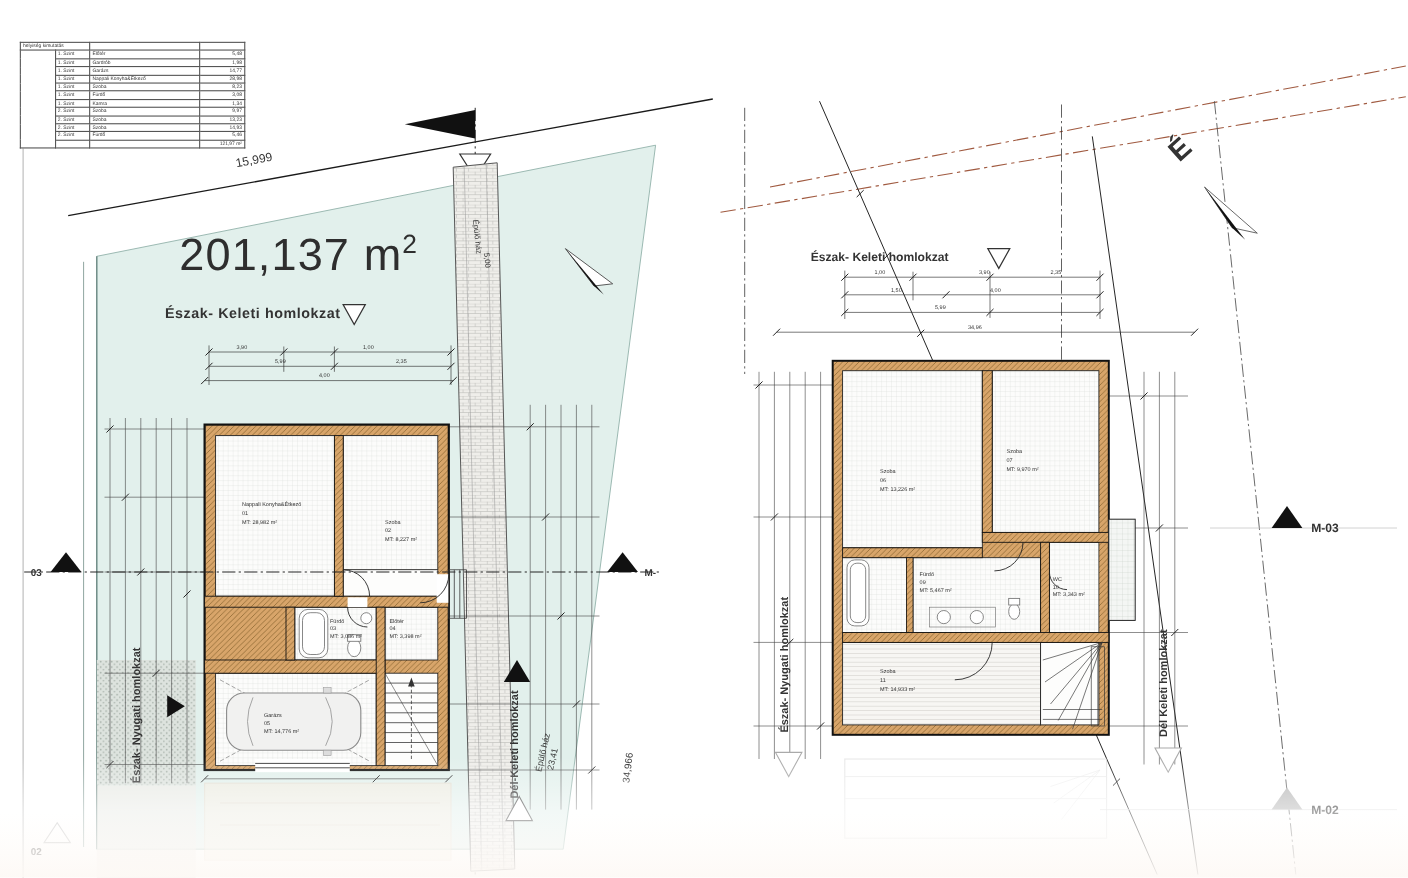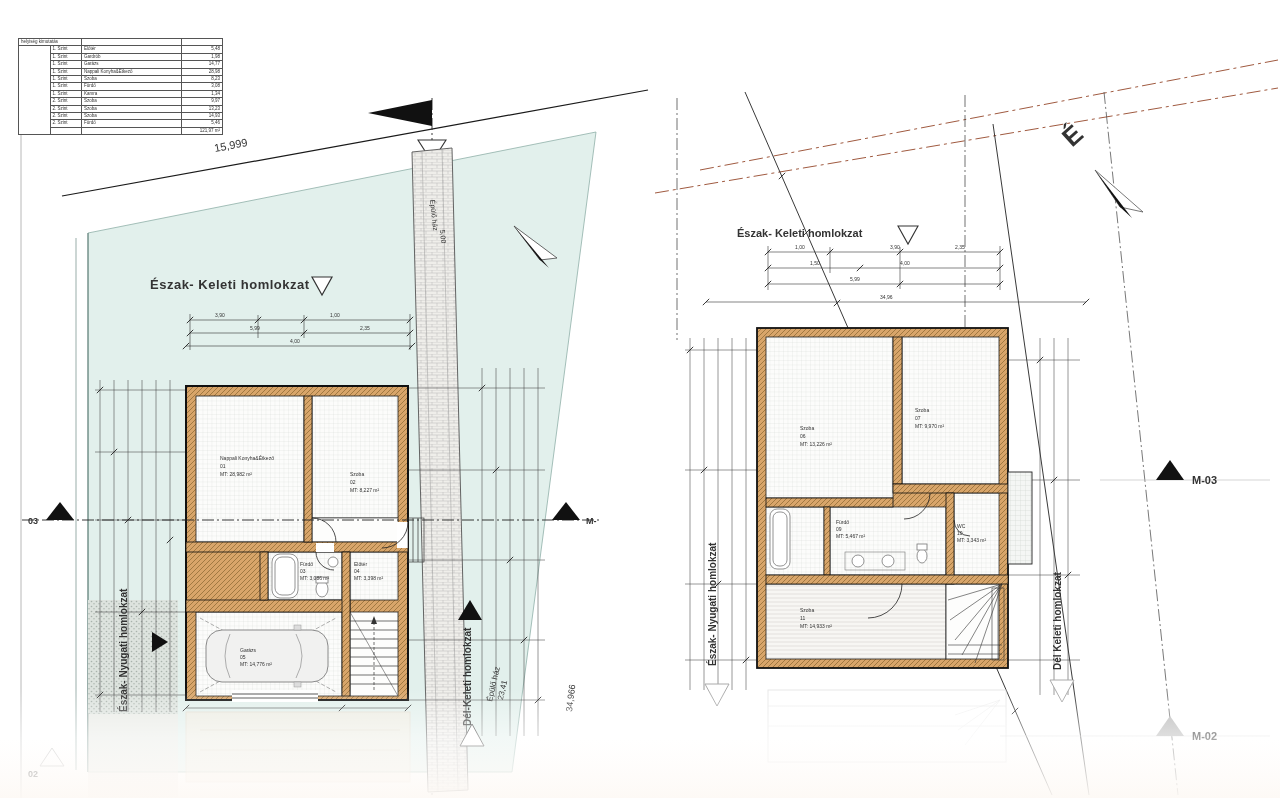--- a/index.html
+++ b/index.html
@@ -91,20 +91,21 @@
           <td class="cAr">5,46</td>
         </tr>
     <tr>
           <td class="cSz"></td>
           <td class="cNm"></td>
           <td class="cAr">121,97 m²</td>
         </tr>
   </tbody>
     </table>
 
+  <div class="area-label"><span>201,137 m</span><sup>2</sup></div>
 
   <svg width="1280" height="798" viewBox="0 0 1280 798">
     <defs>
       <pattern id="gridFloor" width="4.5" height="4.5" patternUnits="userSpaceOnUse">
         <rect width="4.5" height="4.5" fill="#fcfcfb"></rect>
         <path d="M4.5 0H0V4.5" fill="none" stroke="#d2d6d2" stroke-width="0.45"></path>
       </pattern>
       <pattern id="gridFine" width="5" height="5" patternUnits="userSpaceOnUse">
         <rect width="5" height="5" fill="#f4f6f4"></rect>
         <path d="M5 0H0V5" fill="none" stroke="#c9cfc9" stroke-width="0.5"></path>

